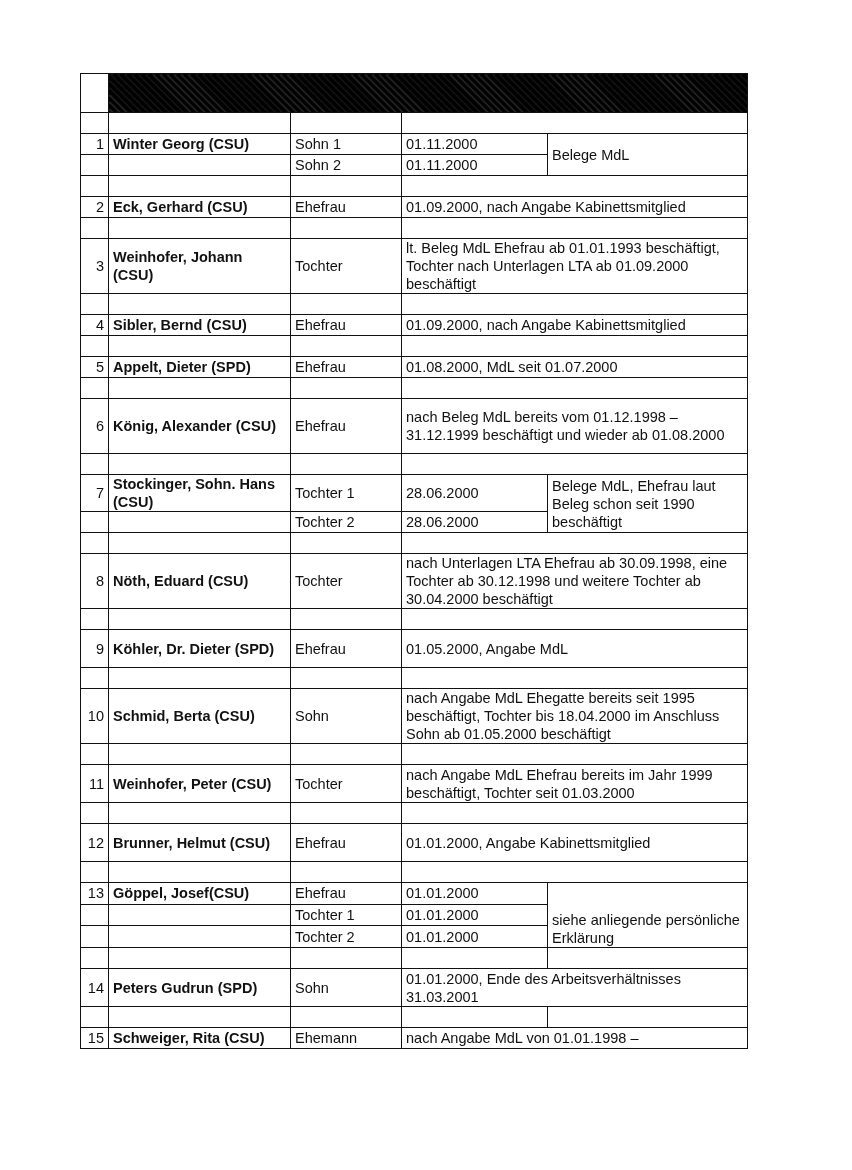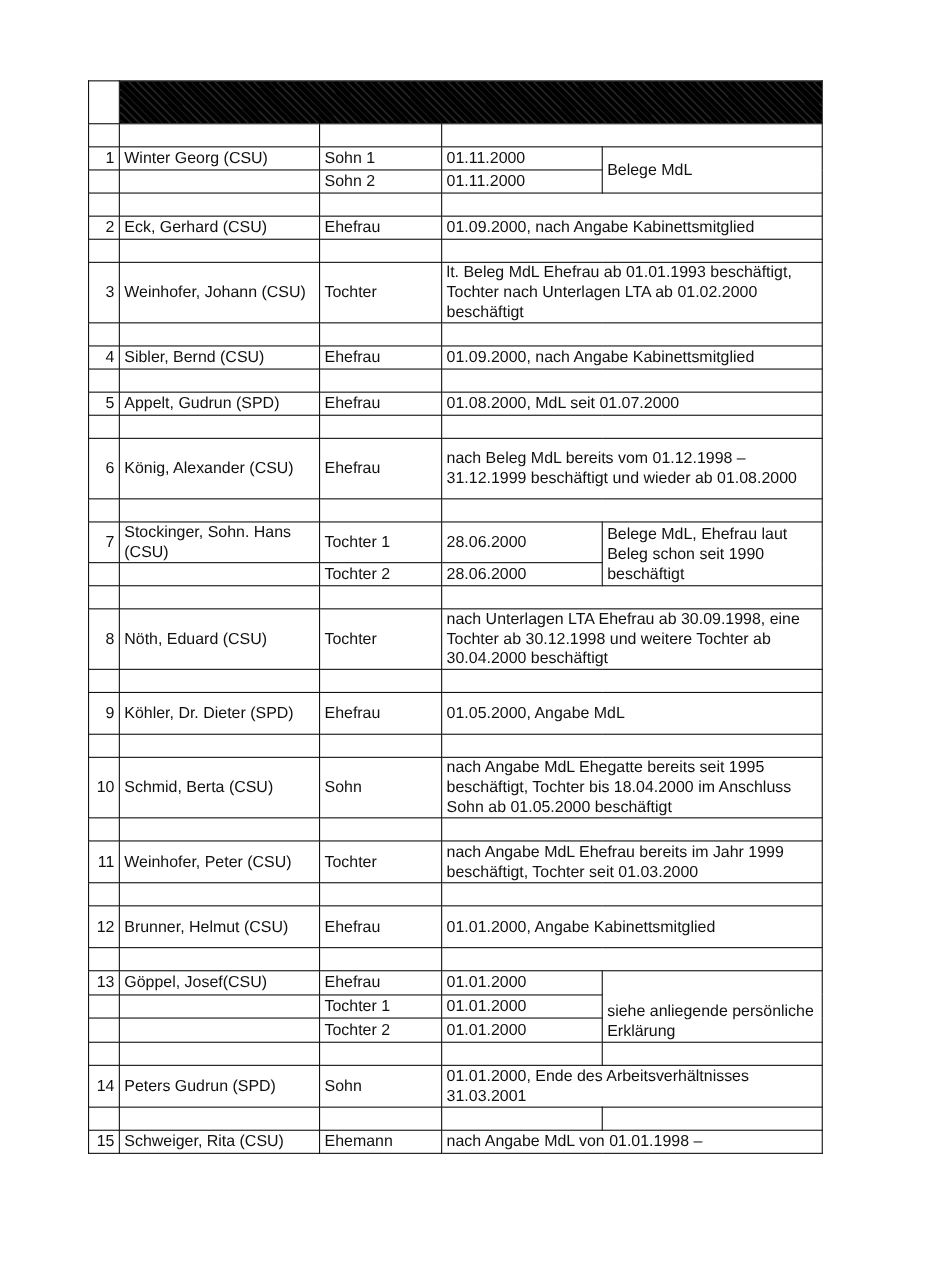--- a/index.html
+++ b/index.html
@@ -11,21 +11,21 @@
               border-collapse: collapse; table-layout: fixed; font-size: 14.5px; }
   table.doc td { border: 1px solid #111; padding: 0 4px; vertical-align: middle;
                  line-height: 18px; overflow: hidden; }
   col.c-num { width: 28px; }
   col.c-name { width: 182px; }
   col.c-rel { width: 111px; }
   col.c-date { width: 146px; }
   col.c-note { width: 200px; }
 
   td.num { text-align: right; padding-right: 3px; }
-  td.name { font-weight: normal; margin-left: 36px; }
+  td.name { font-weight: bold; margin-left: 36px; }
   tr.spacer td { height: 20px; }
   tr.hdr td { height: 38px; }
   td.redact { background:
       repeating-linear-gradient(45deg, #000 0 2px, #2a2a2a 2px 3px, #000 3px 5px),
       #000; }
   tr.r1 td { height: 20px; }
   tr.r3 td { height: 54px; }
   td.bottom { vertical-align: bottom; }
   td.top { vertical-align: top; }
 </style>
@@ -83,21 +83,21 @@
       <td></td>
           <td></td>
           <td></td>
           <td colspan="2"></td>
     </tr>
 
     <tr class="r3">
       <td class="num">3</td>
       <td class="name">Weinhofer, Johann (CSU)</td>
       <td>Tochter</td>
-      <td colspan="2">lt. Beleg MdL Ehefrau ab 01.01.1993 beschäftigt, Tochter nach Unterlagen LTA ab 01.02.2000 beschäftigt</td>
+      <td colspan="2">lt. Beleg MdL Ehefrau ab 01.01.1993 beschäftigt, Tochter nach Unterlagen LTA ab 01.09.2000 beschäftigt</td>
     </tr>
     <tr class="spacer">
       <td></td>
           <td></td>
           <td></td>
           <td colspan="2"></td>
     </tr>
 
     <tr class="r1">
       <td class="num">4</td>
@@ -107,21 +107,21 @@
     </tr>
     <tr class="spacer">
       <td></td>
           <td></td>
           <td></td>
           <td colspan="2"></td>
     </tr>
 
     <tr class="r1">
       <td class="num">5</td>
-      <td class="name">Appelt, Gudrun (SPD)</td>
+      <td class="name">Appelt, Dieter (SPD)</td>
       <td>Ehefrau</td>
       <td colspan="2">01.08.2000, MdL seit 01.07.2000</td>
     </tr>
     <tr class="spacer">
       <td></td>
           <td></td>
           <td></td>
           <td colspan="2"></td>
     </tr>
 

